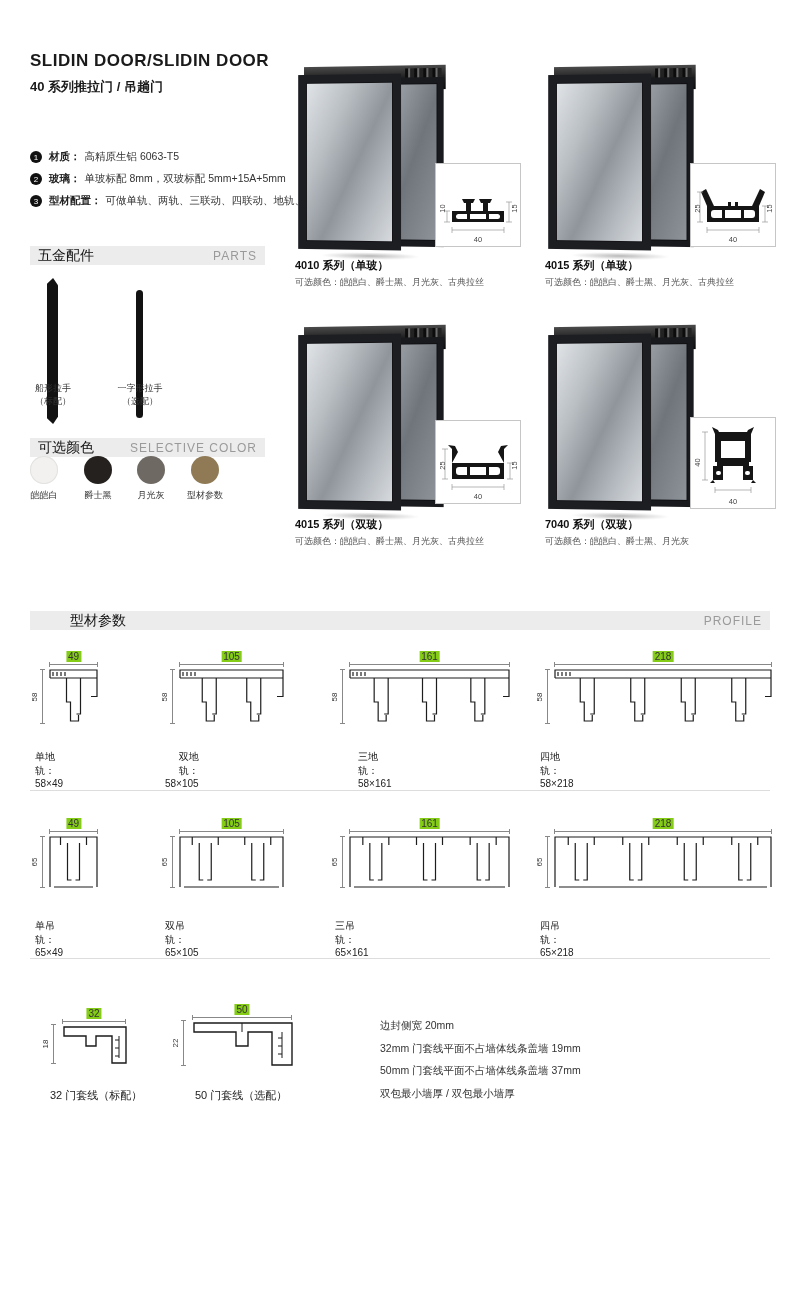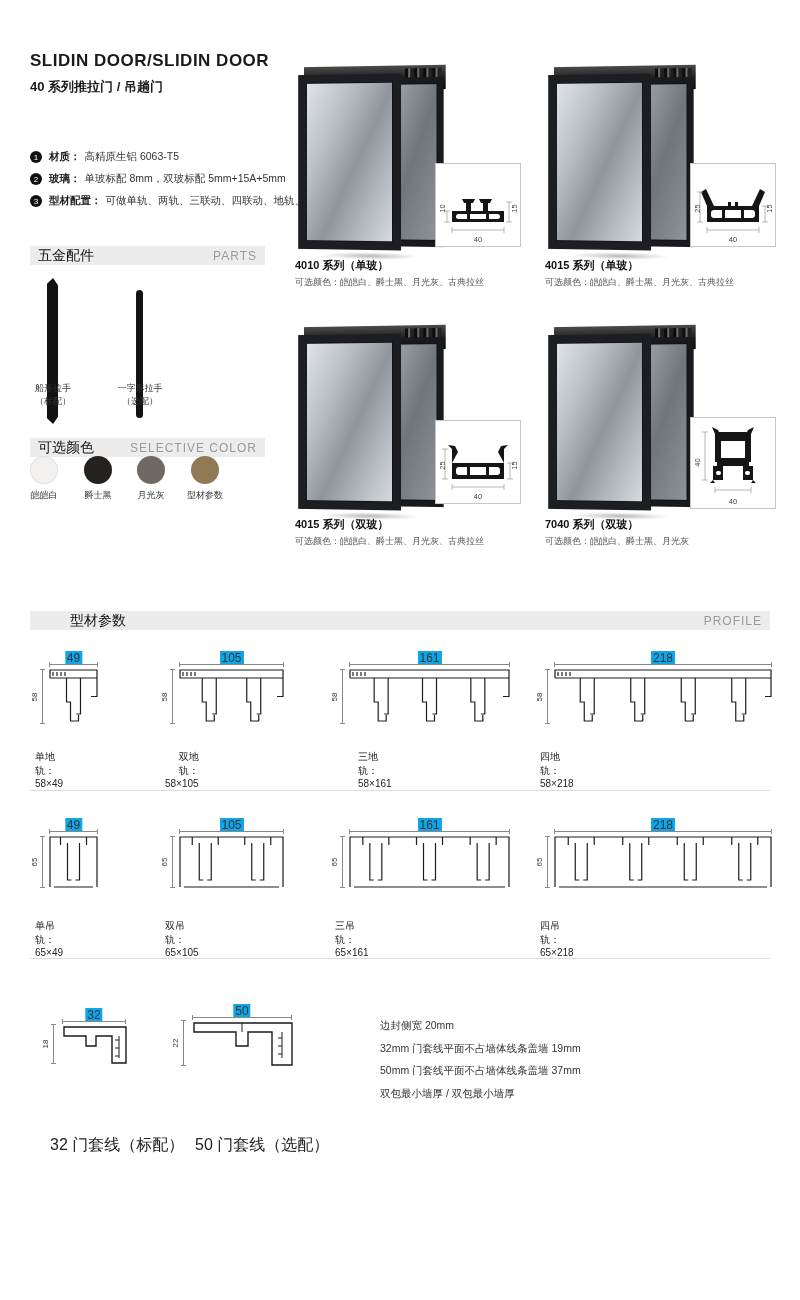--- a/index.html
+++ b/index.html
@@ -61,37 +61,37 @@
   .pbox svg{position:absolute;left:0;top:0;}
   .pbox .dl,.pbox .dr{position:absolute;top:40px;font-size:7.5px;color:#444;transform:rotate(-90deg);}
   .pbox .dl{left:2px;}
   .pbox .dr{right:2px;}
   .pbox .db{position:absolute;left:50%;bottom:2px;transform:translateX(-50%);font-size:7.5px;color:#444;}
 
   
   .dimh{position:absolute;height:12px;}
   .dimh .line{position:absolute;left:0;right:0;bottom:0;height:5px;border-left:1px solid #888;border-right:1px solid #888;
               background:linear-gradient(0deg,transparent 2px,#888 2px,#888 3px,transparent 3px);}
-  .dimh span{position:absolute;left:50%;top:-4px;transform:translateX(-50%);font-size:12px;color:#333;background:#0ea5e9;padding:0 2px;}
+  .dimh span{position:absolute;left:50%;top:-4px;transform:translateX(-50%);font-size:10px;color:#333;background:#84cc16;padding:0 2px;}
   .dimv{position:absolute;width:12px;}
   .dimv .line{position:absolute;right:2px;top:0;bottom:0;width:5px;border-top:1px solid #888;border-bottom:1px solid #888;
               background:linear-gradient(90deg,transparent 2px,#888 2px,#888 3px,transparent 3px);}
   .dimv span{position:absolute;top:50%;left:-5px;transform:translateY(-50%) rotate(-90deg);font-size:8px;color:#333;}
 
   
   .tcell{position:absolute;}
   .tlabel{position:absolute;font-size:10px;color:#222;}
   .track-svg{position:absolute;}
 
   .hrline{position:absolute;left:30px;width:740px;border-top:1px solid #ddd;}
 
   
   .notes{position:absolute;left:380px;top:1014px;font-size:10.5px;color:#333;line-height:22.5px;}
 
-  .caslabel{position:absolute;font-size:16px;color:#222;margin-top:47px;}
+  .caslabel{position:absolute;font-size:11px;color:#222;}
 </style>
 </head>
 <body>
 
 <div id="page">
 
   <div class="hdr">
     <div class="en">SLIDIN DOOR/SLIDIN DOOR</div>
     <div class="cn">40 系列推拉门 / 吊趟门</div>
   </div>

